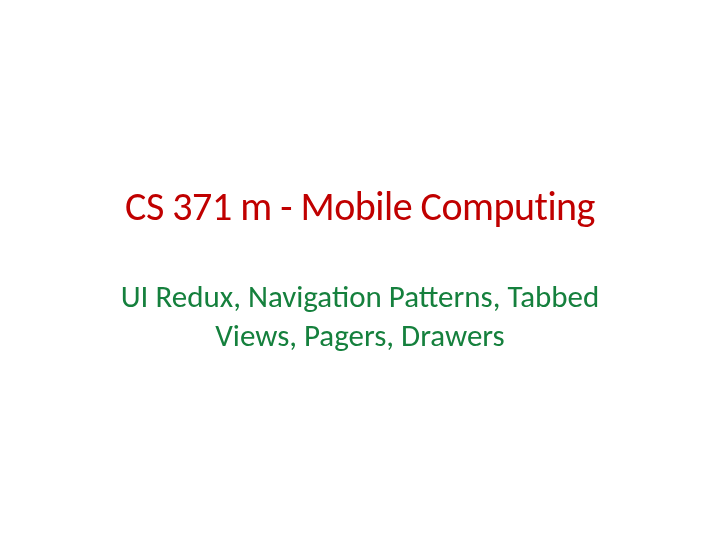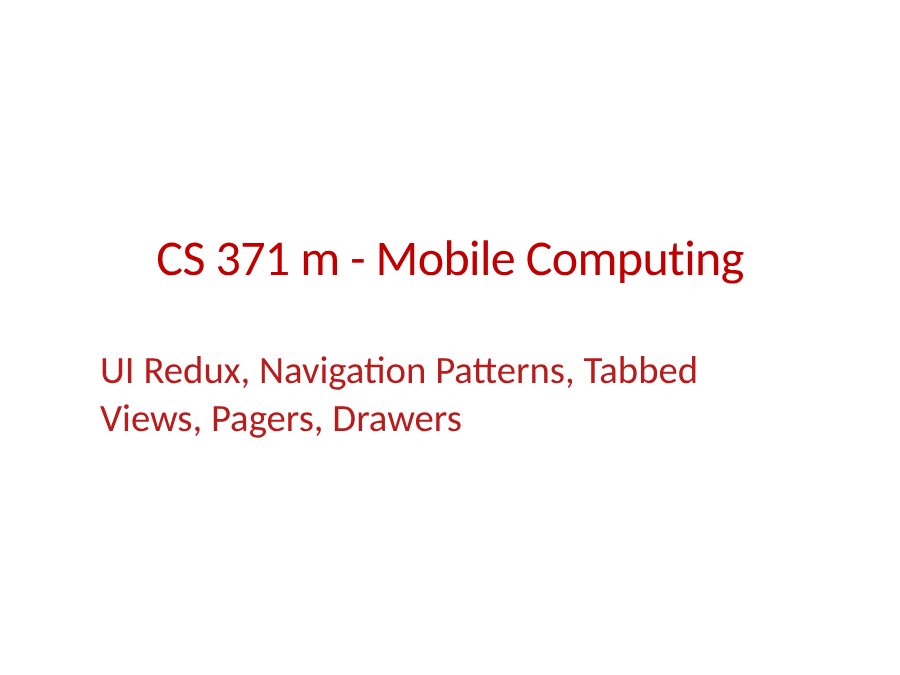--- a/index.html
+++ b/index.html
@@ -27,24 +27,24 @@
     .title {
       color: #c00000;
       font-size: 40px;
       font-weight: 400;
       text-align: center;
       margin-bottom: 48px;
       letter-spacing: -0.5px;
       line-height: 1.1;
     }
     .subtitle {
-      color: #b91c1c;
+      color: #15803d;
       font-size: 31px;
       font-weight: 400;
-      text-align: left;
+      text-align: center;
       line-height: 1.25;
       max-width: 560px;
     }
   </style>
 </head>
 <body>
 
 <div class="slide">
   <h1 class="title">CS 371 m - Mobile Computing</h1>
   <h2 class="subtitle">UI Redux, Navigation Patterns, Tabbed Views, Pagers, Drawers</h2>

